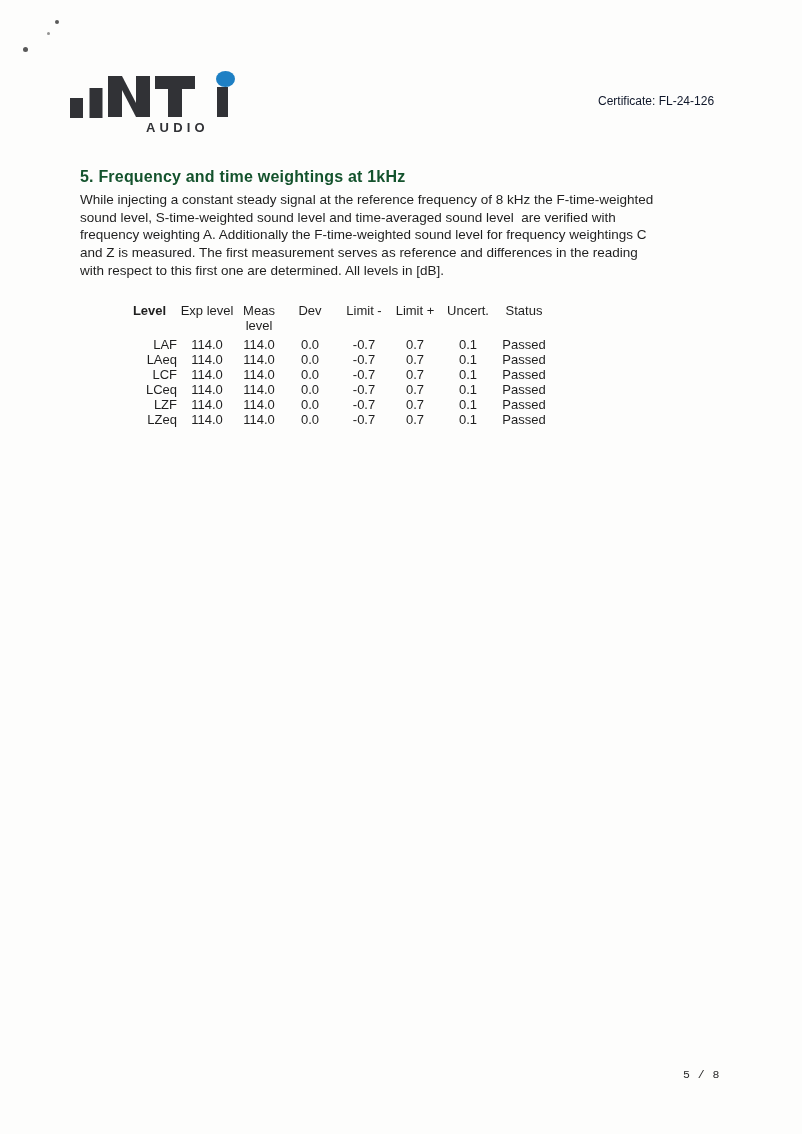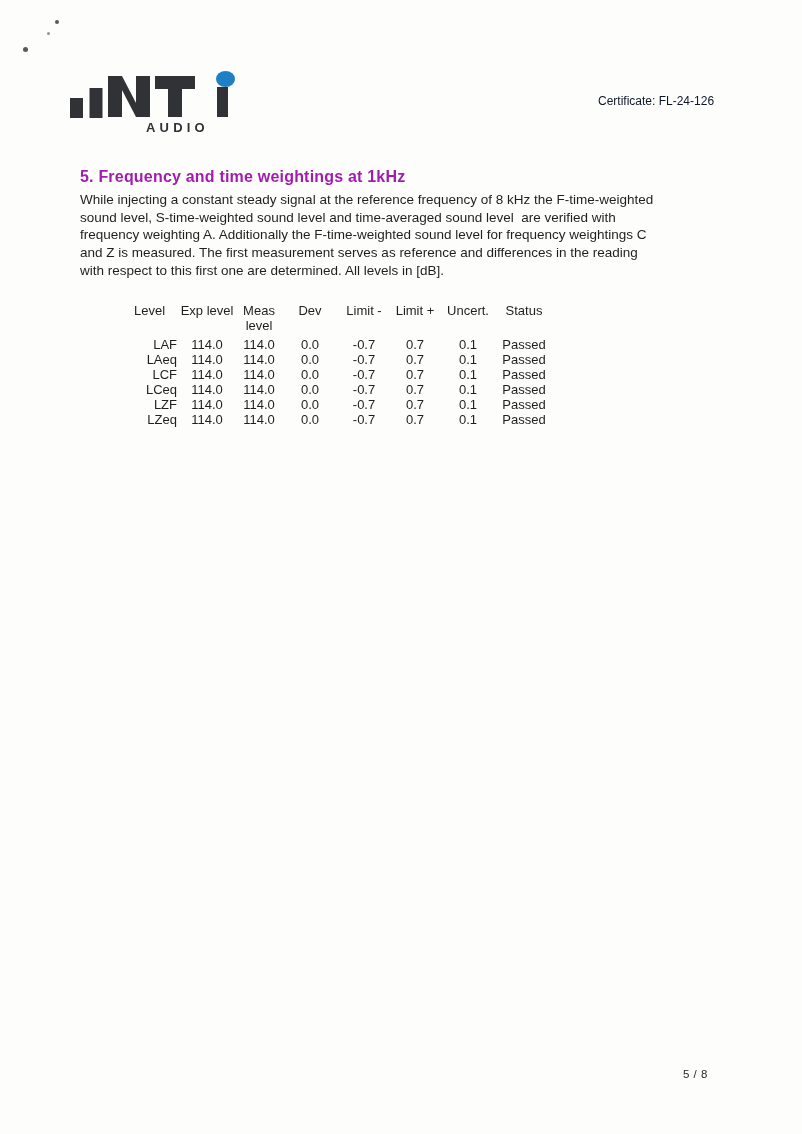--- a/index.html
+++ b/index.html
@@ -54,21 +54,21 @@
     color: #0f172a;
     margin-top: 35px;
   }
 
   .heading {
     position: absolute;
     left: 80px;
     top: 168px;
     font-size: 16px;
     font-weight: bold;
-    color: #a21caf;
+    color: #14532d;
     letter-spacing: 0.2px;
   }
 
   .para {
     position: absolute;
     left: 80px;
     top: 191px;
     width: 660px;
     font-size: 13.5px;
     line-height: 17.7px;
@@ -89,30 +89,31 @@
     font-size: 13px;
     line-height: 15px;
     padding: 0;
     text-align: center;
     vertical-align: top;
     color: #1f1f1f;
   }
   .meas-table thead th {
     padding-bottom: 4px;
   }
-  .meas-table th:first-child { text-align: center; }
+  .meas-table th:first-child { text-align: center; font-weight: bold; }
   .meas-table td:first-child { text-align: right; }
 
   .page-number {
     position: absolute;
     left: 683px;
     top: 1068px;
     font-size: 11.5px;
     color: #2a2a2a;
     letter-spacing: 0.5px;
+    font-family: Liberation Mono, monospace;
   }
 </style>
 </head>
 <body>
 
 <div class="page">
 
   <div class="speck s1"></div>
   <div class="speck s2"></div>
   <div class="speck s3"></div>

